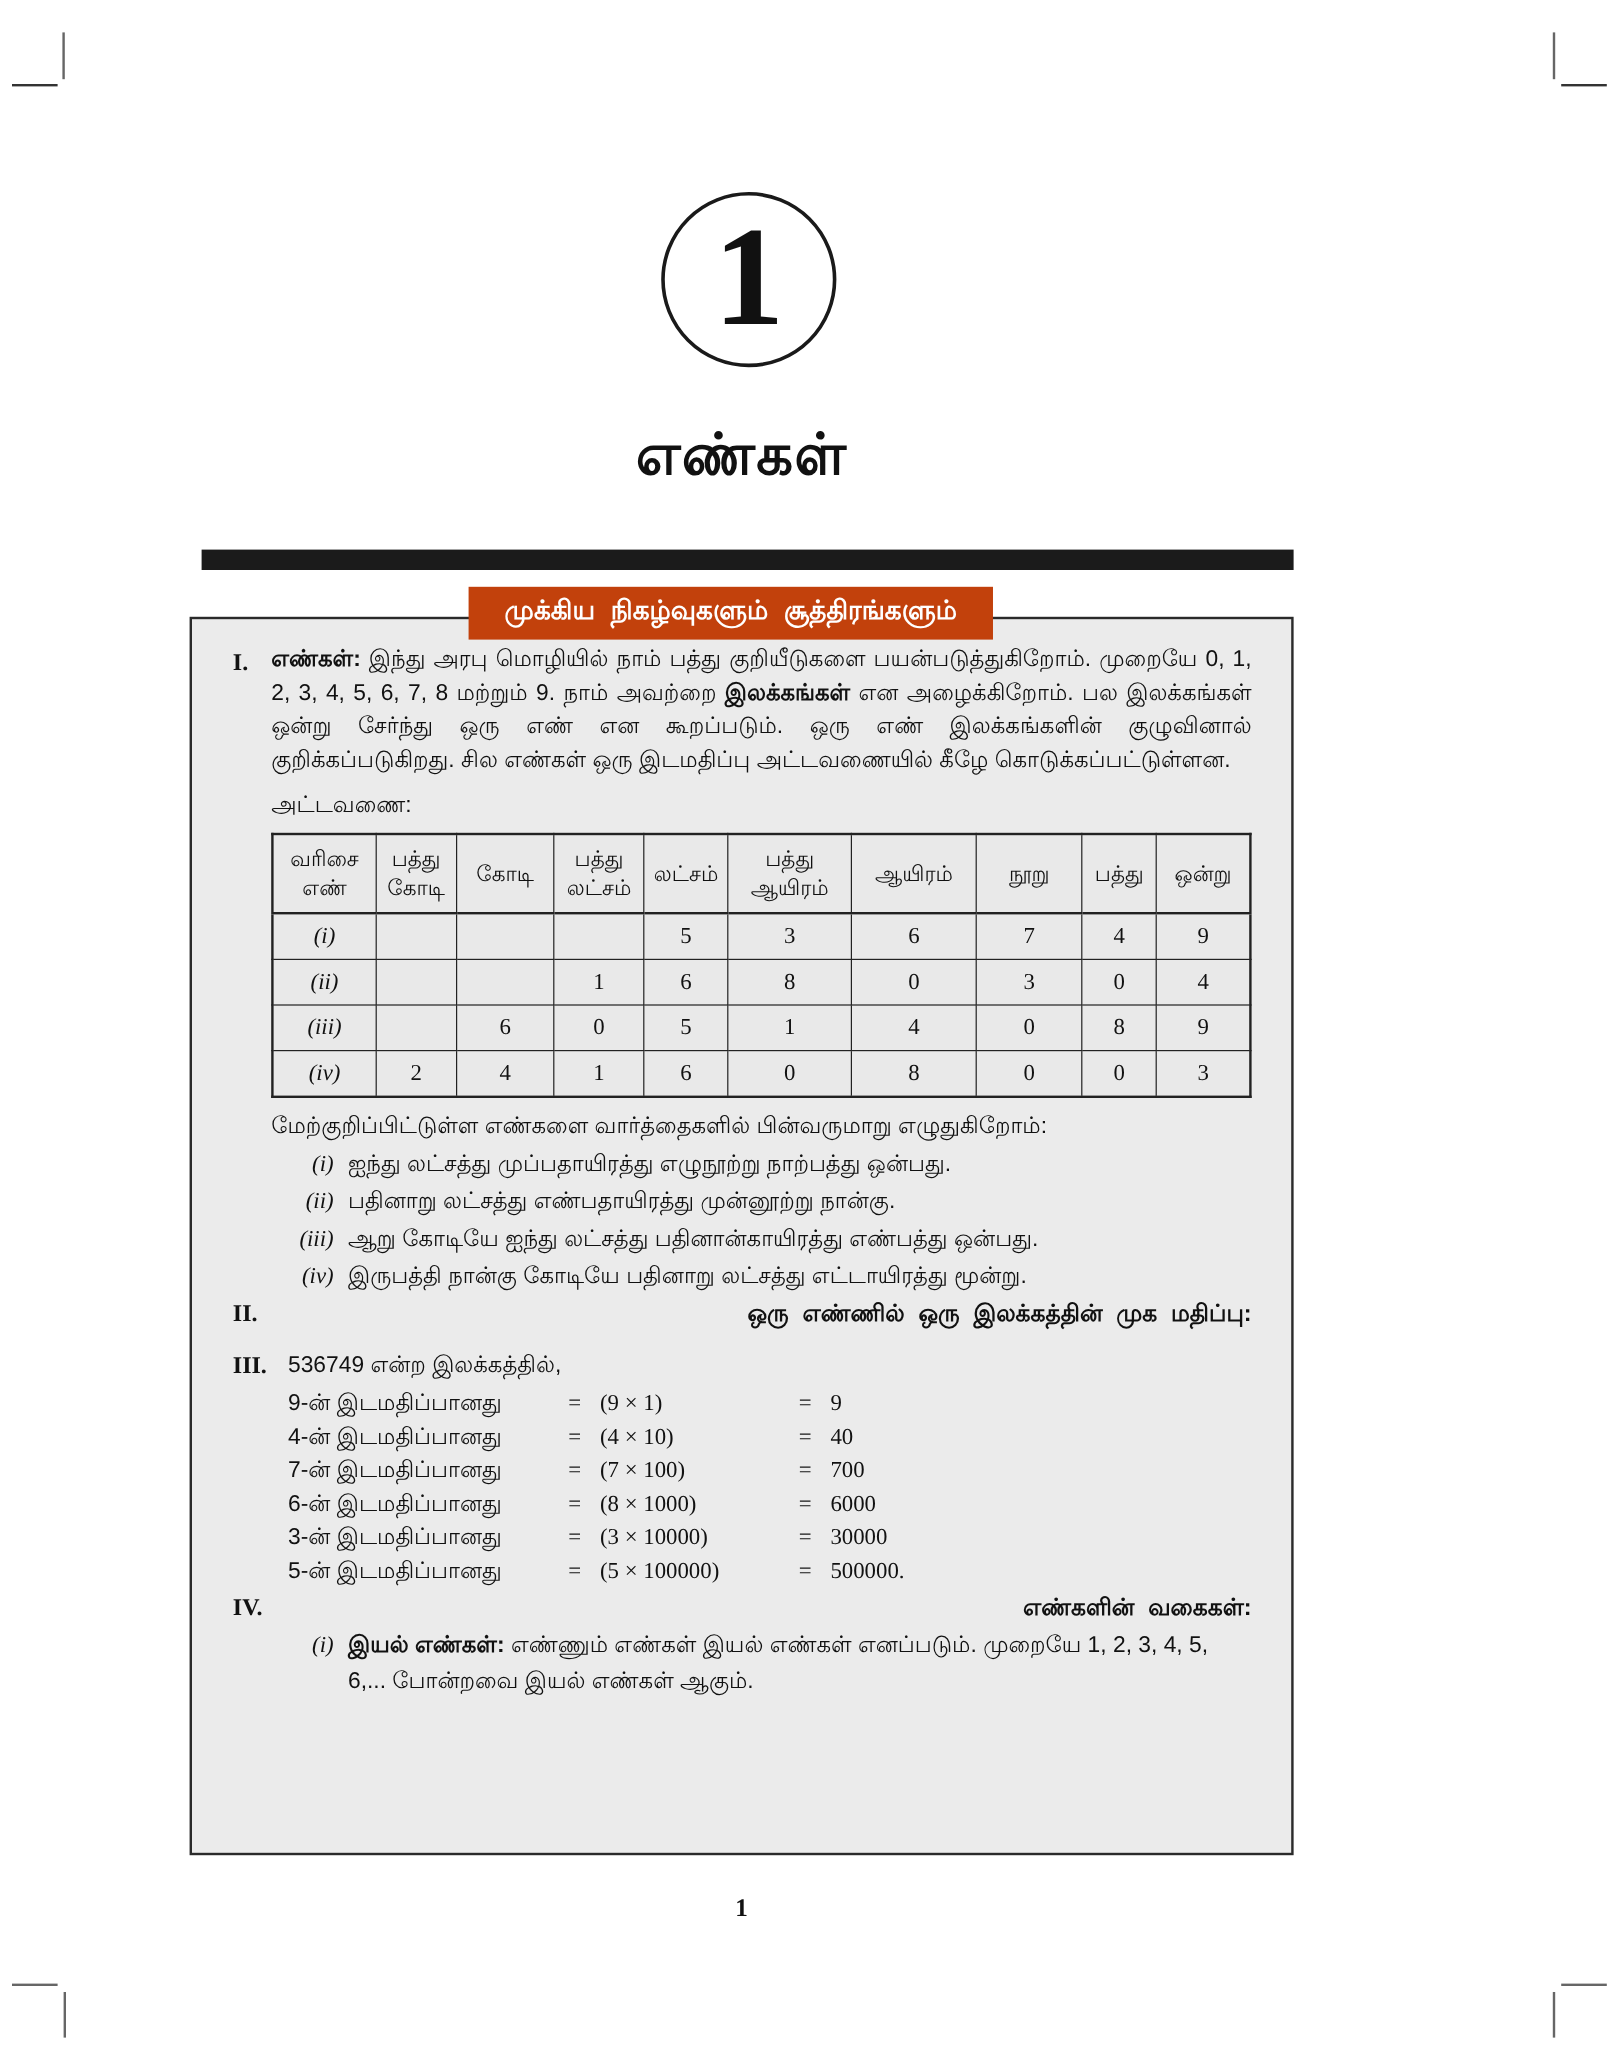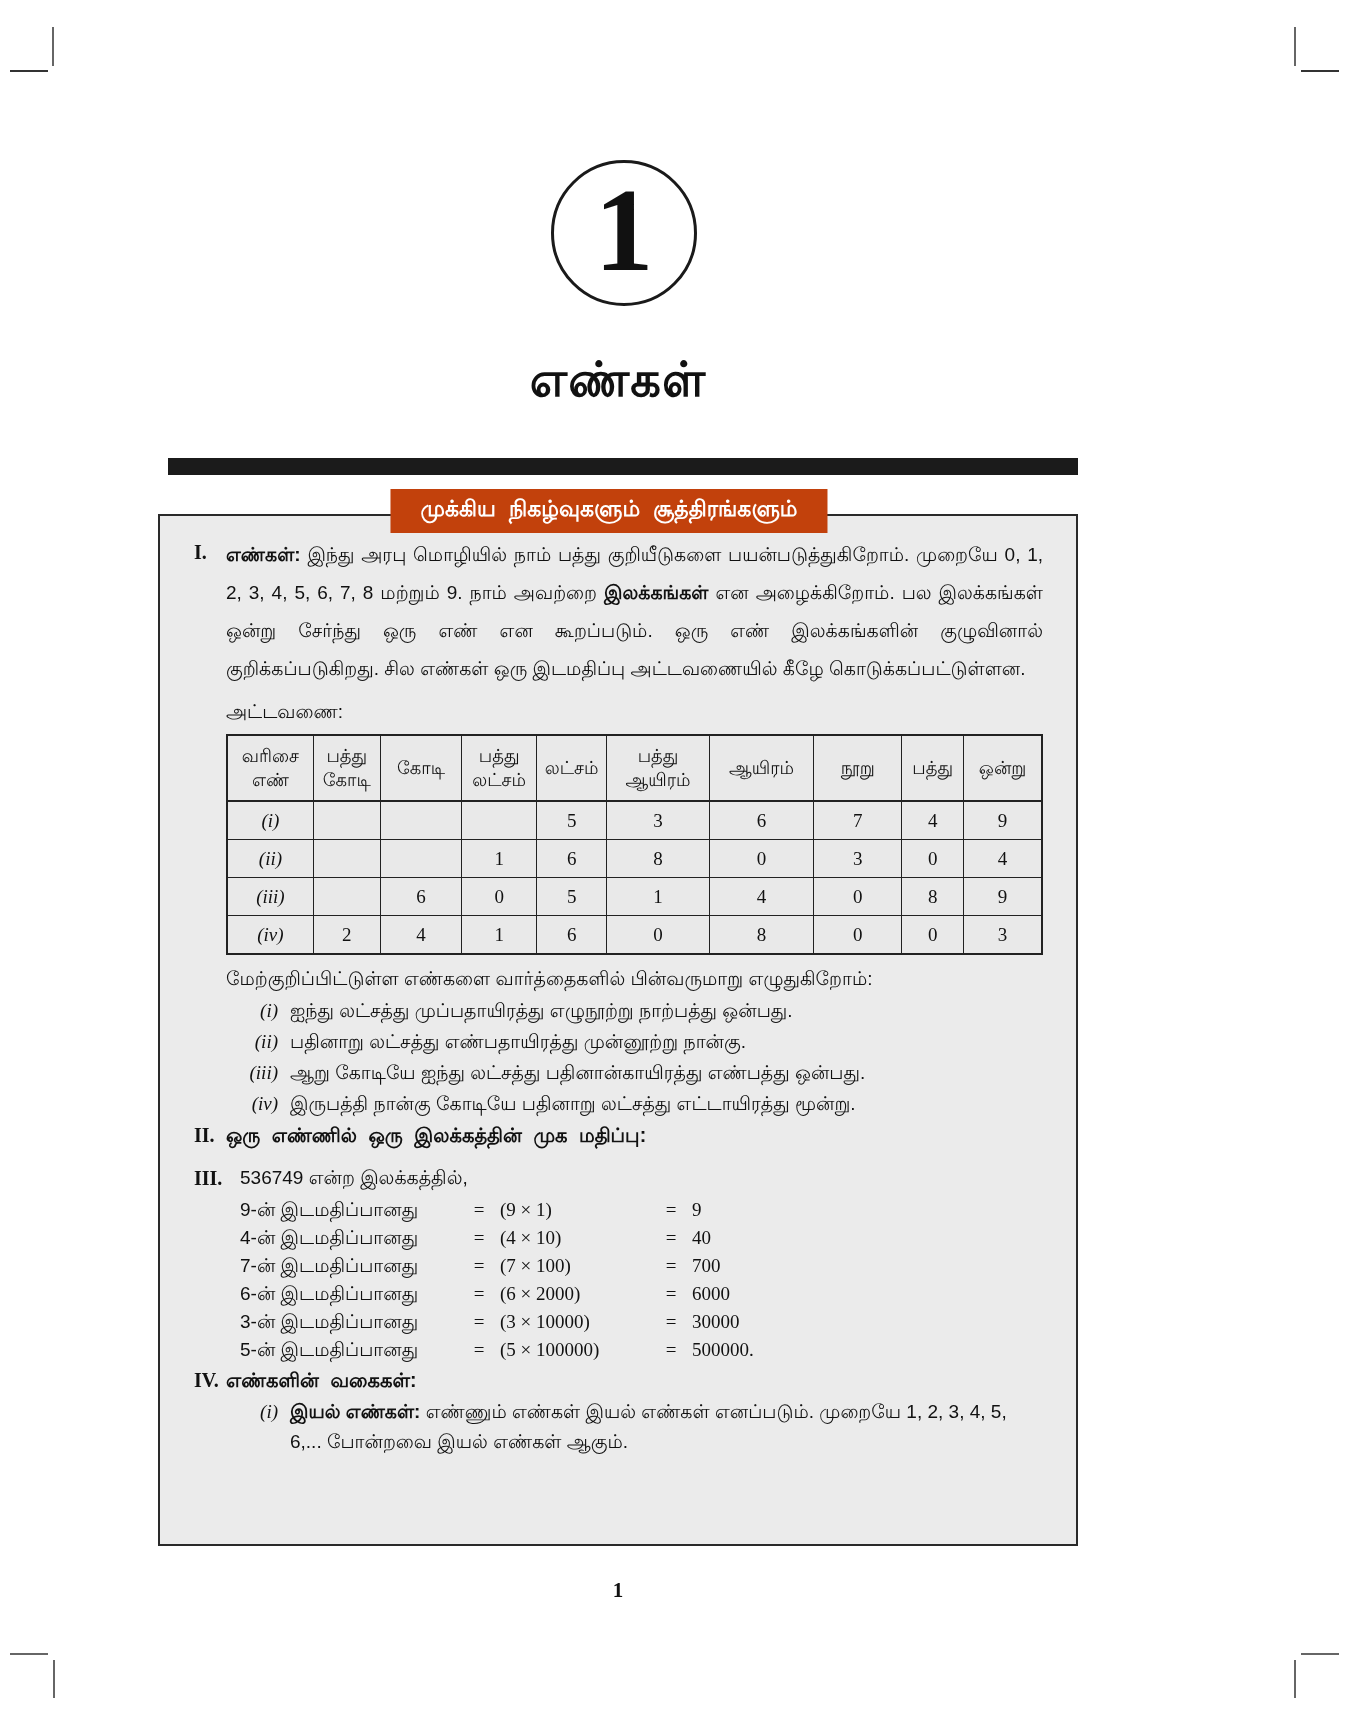--- a/index.html
+++ b/index.html
@@ -43,24 +43,24 @@
   .content-box {
     position:absolute; left:158px; top:514px; width:920px; height:1032px;
     box-sizing:border-box; border:2px solid #2a2a2a; background:#ebebeb;
     padding:20px 33px 0 34px; overflow:hidden; z-index:1;
   }
   .sec { display:grid; grid-template-columns:32px 1fr; }
   .numeral {
     font-weight:bold; font-size:20px; line-height:32px;
     font-family:"Liberation Serif", serif;
   }
-  .para { font-size:19px; line-height:38px; margin:0; text-align:justify; }
+  .para { font-size:19px; line-height:28px; margin:0; text-align:justify; }
   .plain { font-size:19px; line-height:32px; margin:0; }
   .sec-title { font-weight:bold; word-spacing:4px; }
-  .sec-head { font-size:19.5px; font-weight:bold; word-spacing:6px; line-height:33px; }
+  .sec-head { font-size:19.5px; font-weight:bold; word-spacing:6px; line-height:33px;text-align:right; }
 
   
   .pv-table {
     width:100%; border-collapse:collapse; margin-top:6px;
     border:2.4px solid #222; background:#e9e9e9;
   }
   .pv-table th, .pv-table td { border:1.6px solid #222; text-align:center; }
   .pv-table th {
     font-weight:normal; font-size:18px; line-height:24px;
     height:60px; padding:2px 1px; border-bottom:2.2px solid #222;
@@ -253,21 +253,21 @@
         <div class="eq-row">
           <span class="eq-lhs">7-ன் இடமதிப்பானது</span>
           <span class="eq-sign">=</span>
           <span class="eq-expr">(7 × 100)</span>
           <span class="eq-sign">=</span>
           <span class="eq-result">700</span>
         </div>
         <div class="eq-row">
           <span class="eq-lhs">6-ன் இடமதிப்பானது</span>
           <span class="eq-sign">=</span>
-          <span class="eq-expr">(6 × 2000)</span>
+          <span class="eq-expr">(8 × 1000)</span>
           <span class="eq-sign">=</span>
           <span class="eq-result">6000</span>
         </div>
         <div class="eq-row">
           <span class="eq-lhs">3-ன் இடமதிப்பானது</span>
           <span class="eq-sign">=</span>
           <span class="eq-expr">(3 × 10000)</span>
           <span class="eq-sign">=</span>
           <span class="eq-result">30000</span>
         </div>

